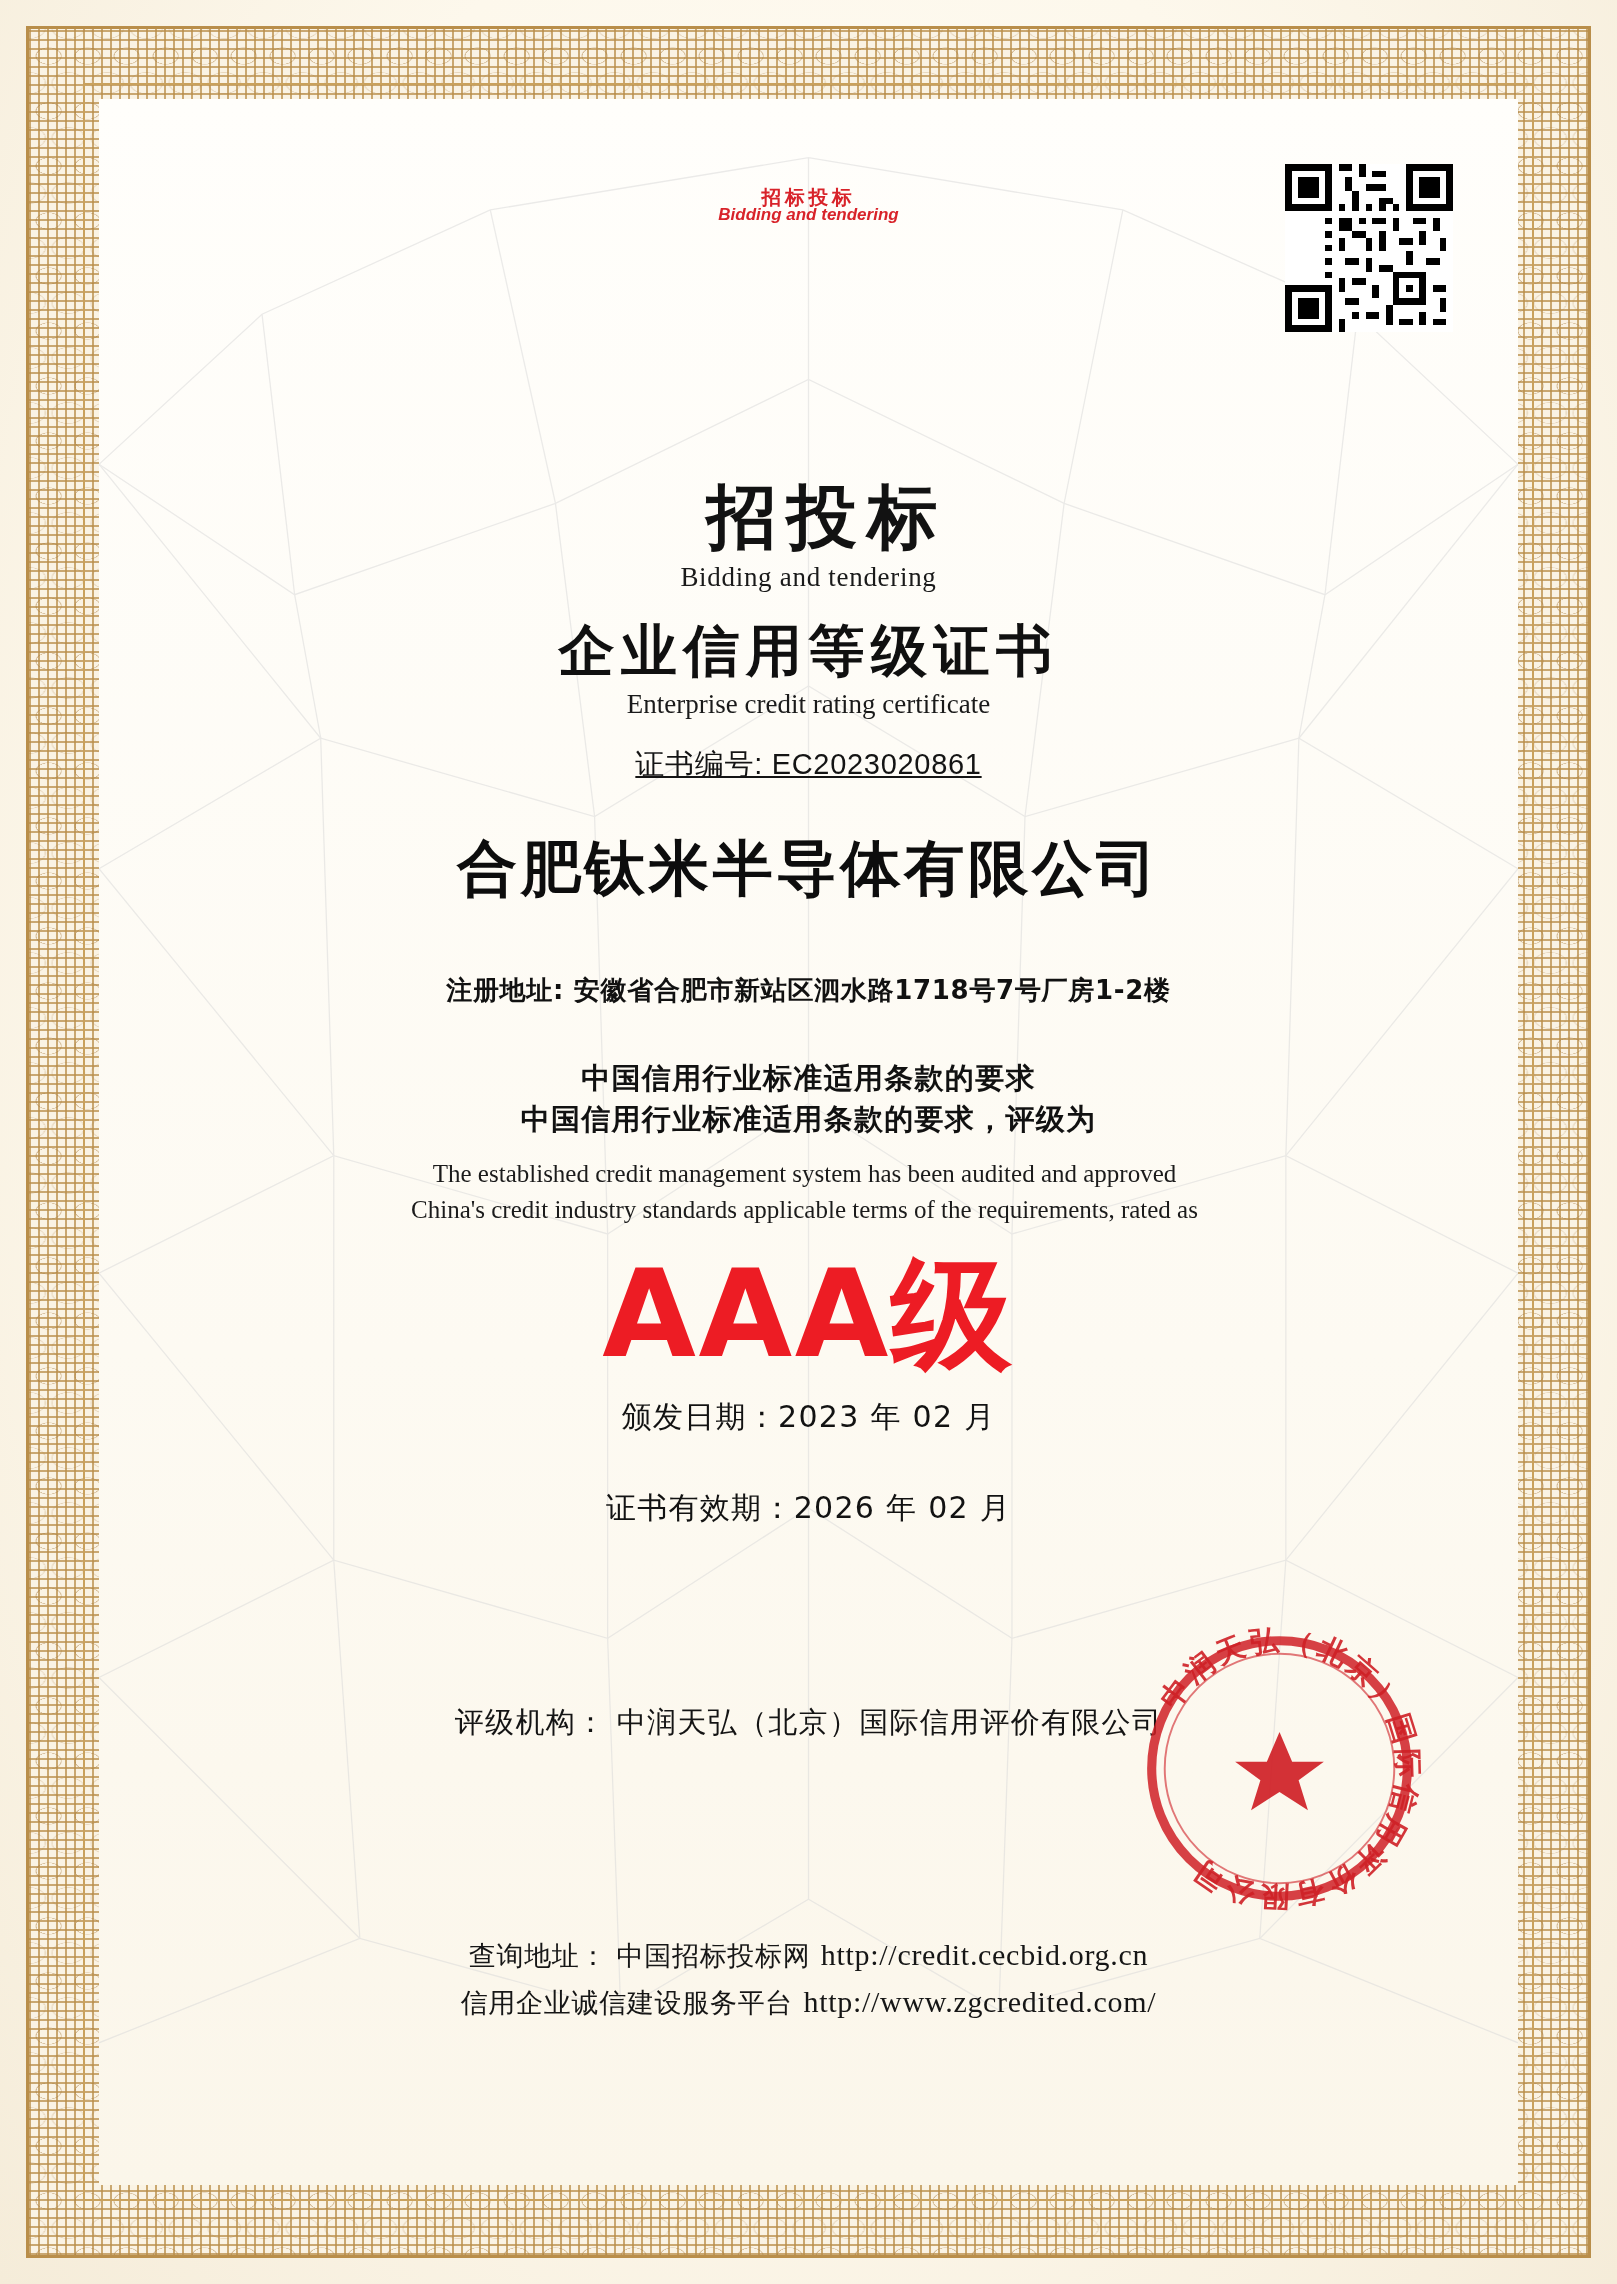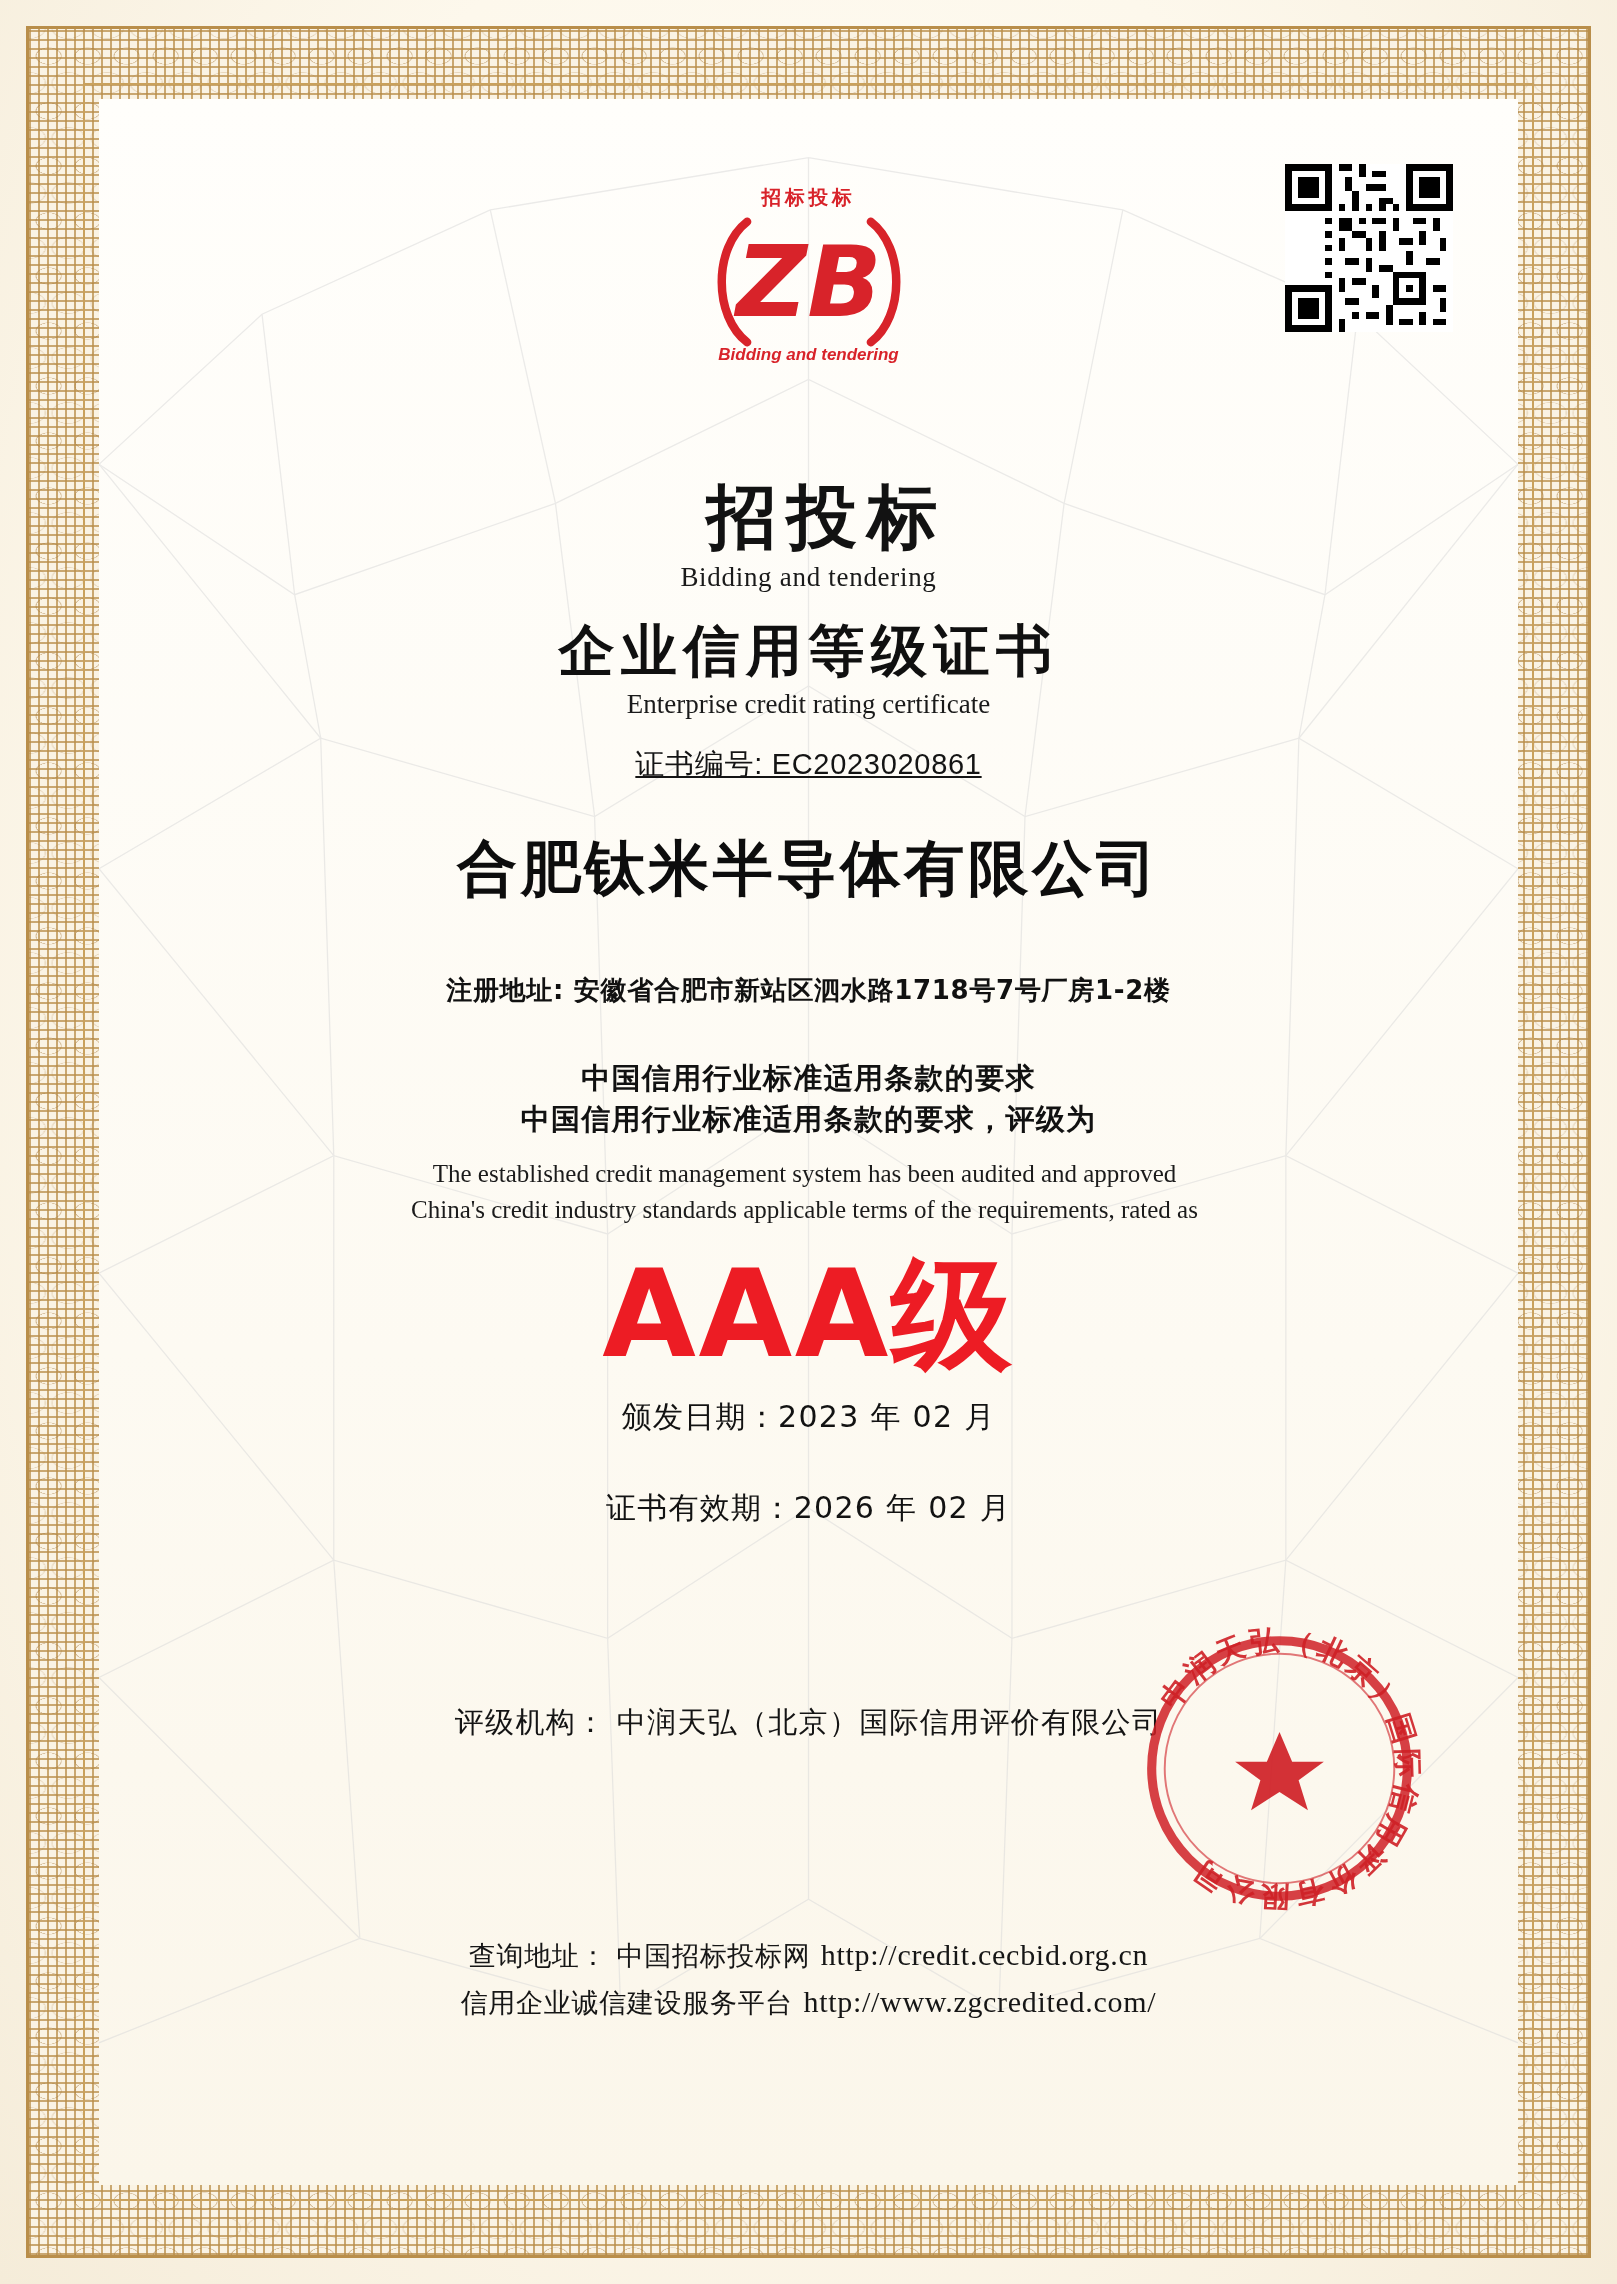--- a/index.html
+++ b/index.html
@@ -424,27 +424,20 @@
           <rect x="22" y="18" width="2" height="1"></rect>
             <rect x="23" y="20" width="1" height="2"></rect>
           <rect x="22" y="23" width="2" height="1"></rect>
             <rect x="10" y="22" width="1" height="1"></rect>
         </g>
       </svg>
     </div>
 
     <div class="logo-wrap">
       <div class="logo-top-text">招标投标</div>
-      <div class="logo-mark">
-        <svg width="215" height="140" viewBox="0 0 330 215" xmlns="http://www.w3.org/2000/svg">
-          <path d="M70 15 C18 55, 18 160, 70 200" stroke="#d8232a" stroke-width="13" fill="none" stroke-linecap="round"></path>
-          <path d="M260 15 C312 55, 312 160, 260 200" stroke="#d8232a" stroke-width="13" fill="none" stroke-linecap="round"></path>
-          <text x="165" y="160" text-anchor="middle" font-family="DejaVu Sans, sans-serif" font-size="150" font-weight="bold" font-style="italic" fill="#d8232a">ZB</text>
-        </svg>
-      </div>
       <div class="logo-bottom-text">Bidding and tendering</div>
     </div>
 
     <div class="content">
       <div class="title-cn">招投标</div>
       <div class="title-en">Bidding and tendering</div>
       <div class="subtitle-cn">企业信用等级证书</div>
       <div class="subtitle-en">Enterprise credit rating certificate</div>
       <div class="cert-no">证书编号: EC2023020861</div>
       <div class="company">合肥钛米半导体有限公司</div>

